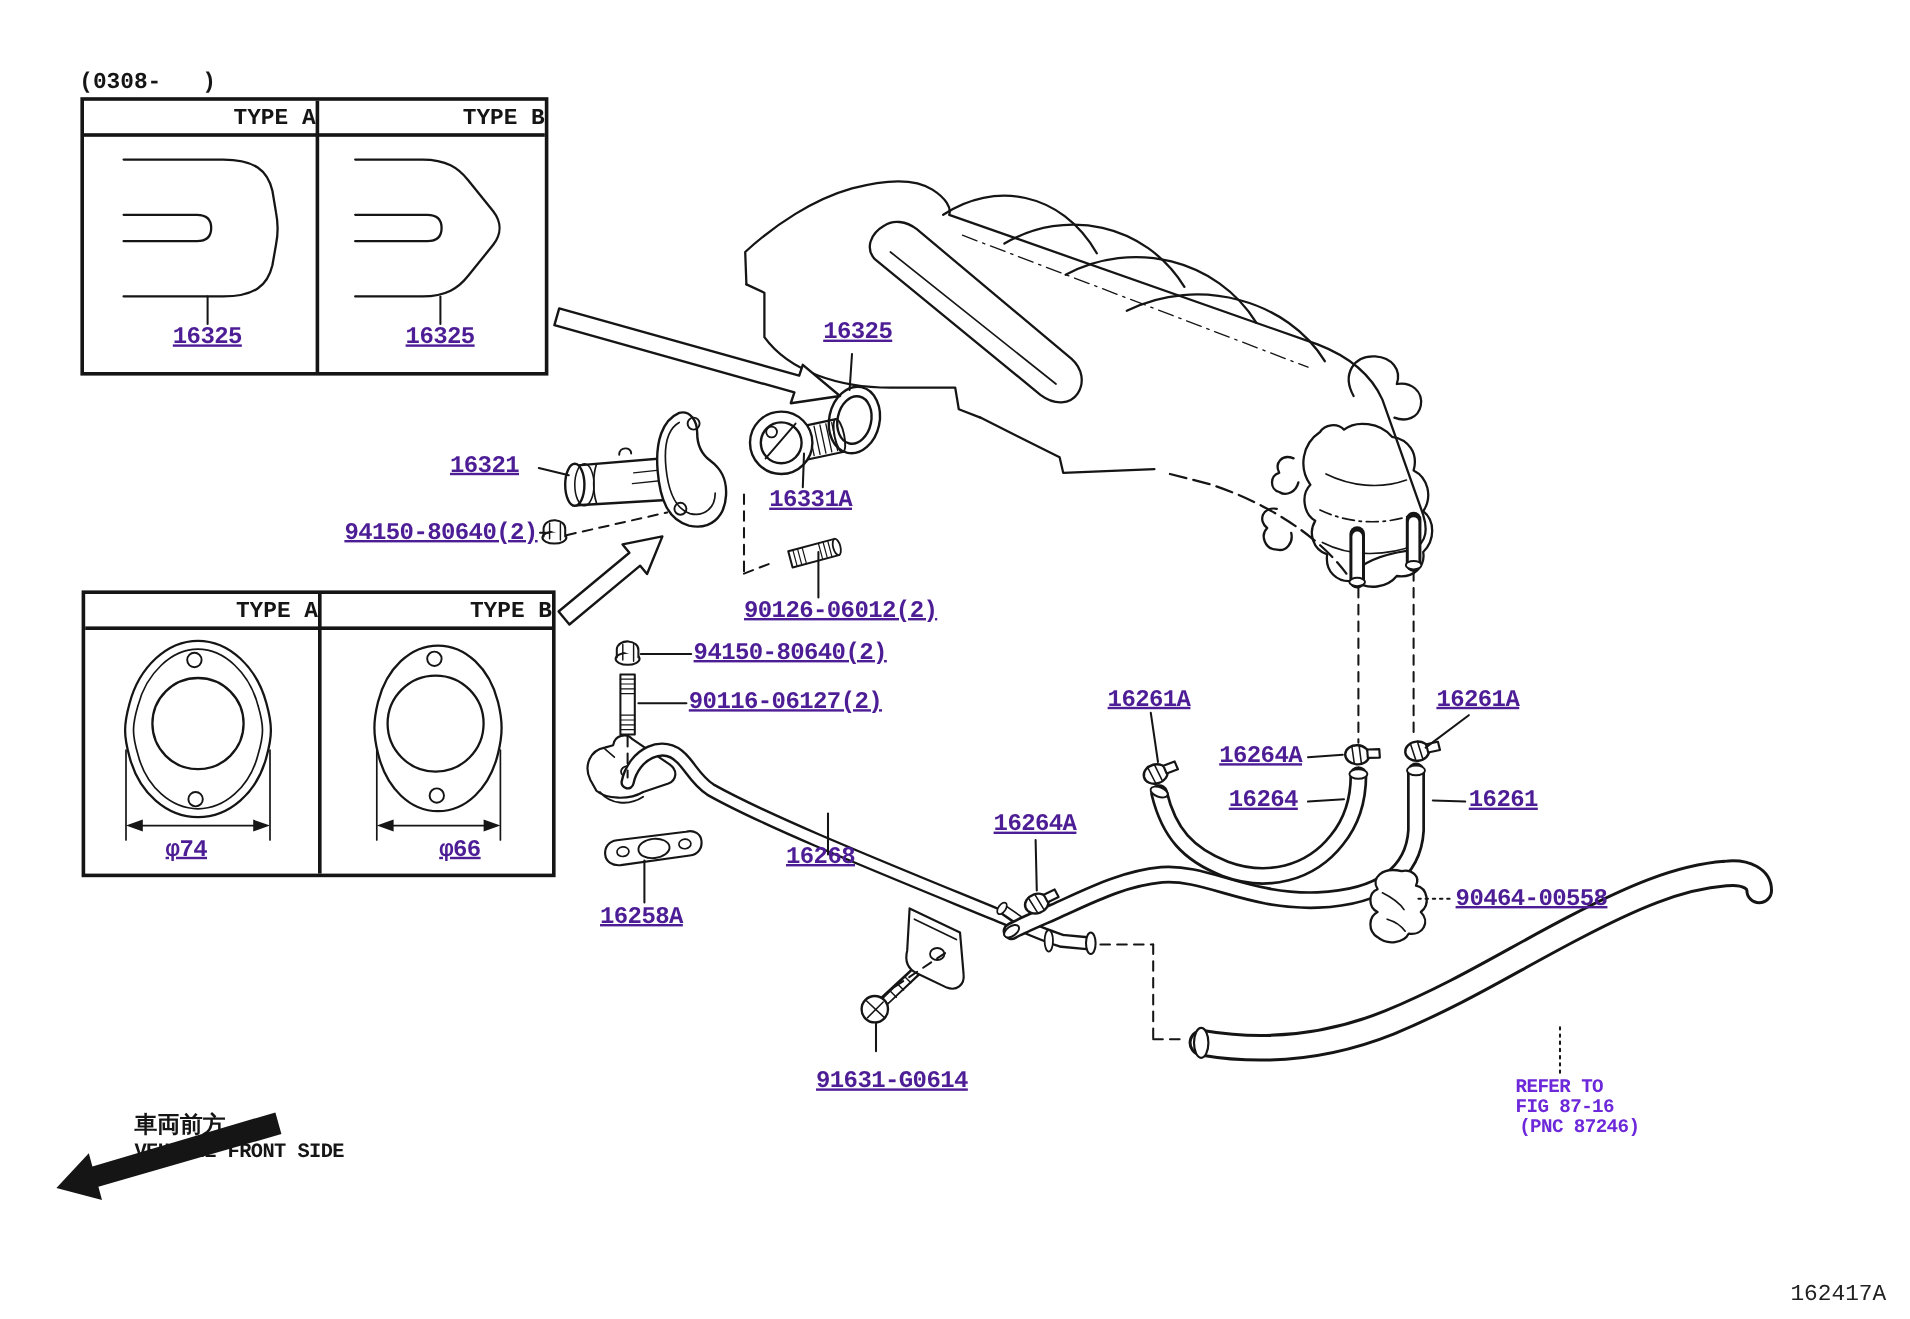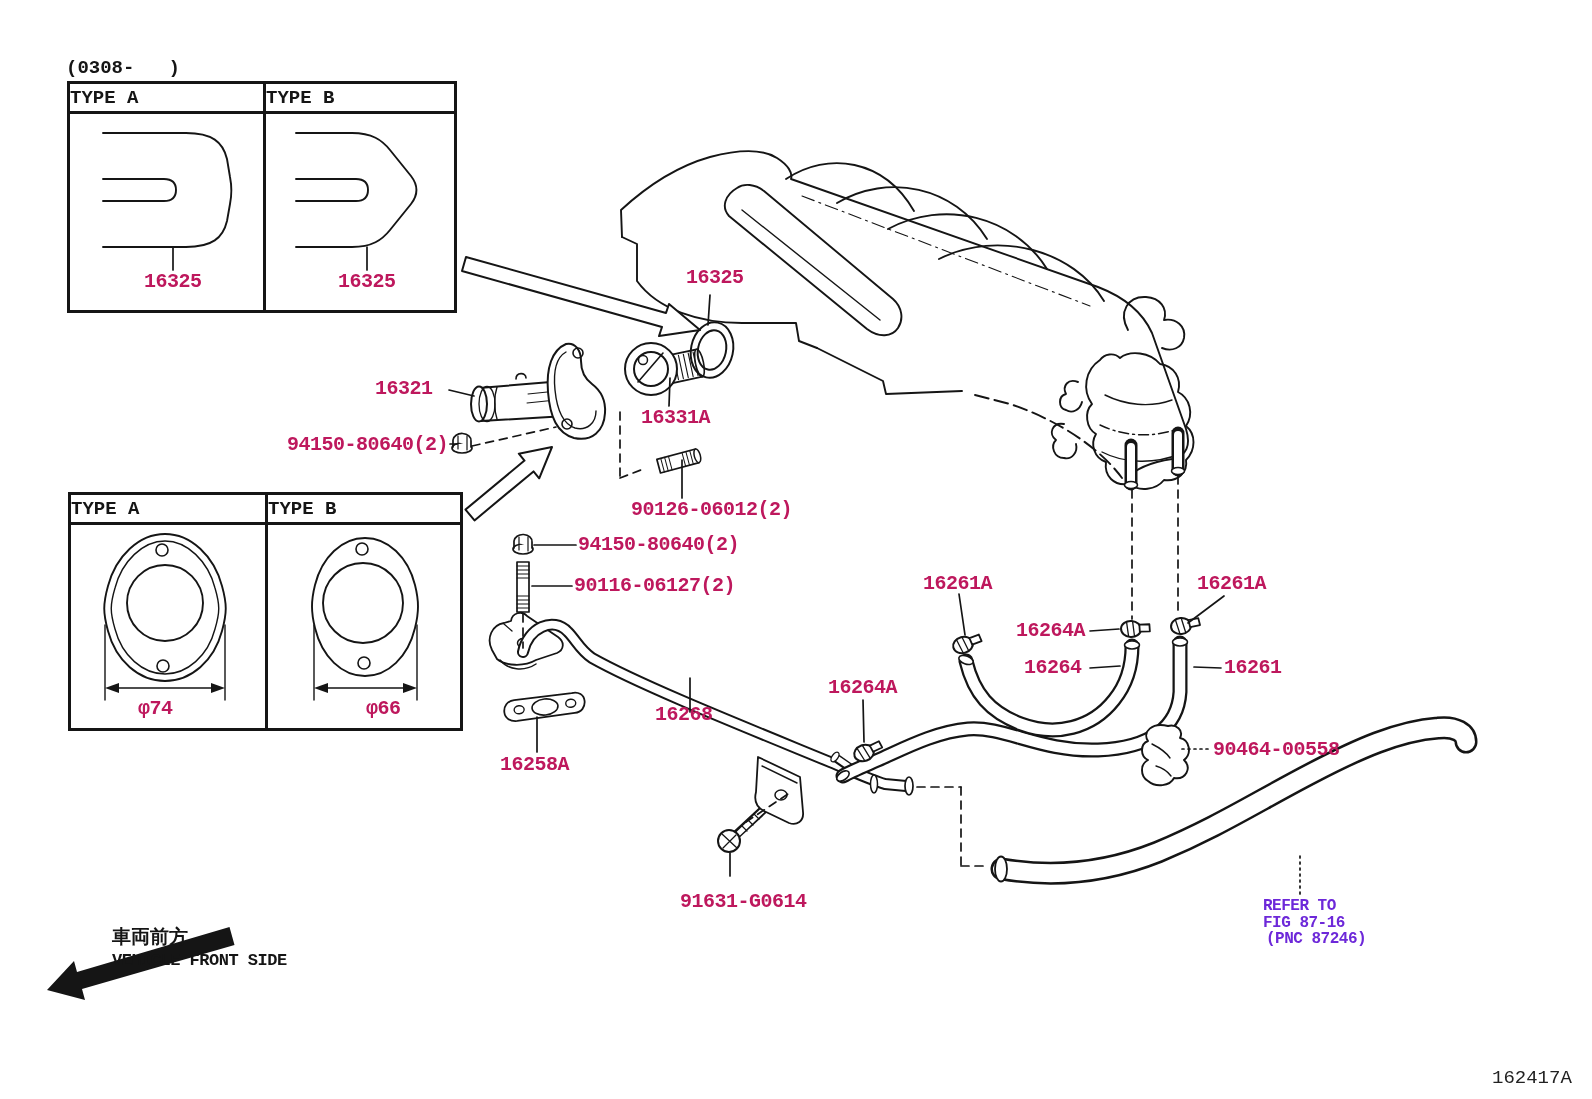--- a/index.html
+++ b/index.html
@@ -1,27 +1,27 @@
 <!DOCTYPE html>
 <html><head>
 <meta charset="utf-8">
 <style>
   html,body{margin:0;padding:0;background:#fff;}
   #stage{position:relative;width:1592px;height:1099px;background:#fff;overflow:hidden;
          font-family:"Liberation Mono",monospace;color:#151515;}
   #art{position:absolute;left:0;top:0;}
-  .plabel{position:absolute;font:700 20px "Liberation Mono",monospace;color:#be185d;
-          white-space:pre;letter-spacing:-0.5px;}
+  .plabel{position:absolute;font:700 20px "Liberation Mono",monospace;color:#4c1d95;
+          white-space:pre;letter-spacing:-0.5px;text-decoration:underline;}
   .plabel-sm{position:absolute;font:700 16px "Liberation Mono",monospace;color:#6d28d9;
           line-height:16px;white-space:pre;letter-spacing:-0.5px;}
   .figid{position:absolute;font:400 19px "Liberation Mono",monospace;color:#222;}
   .tblbox{position:absolute;border:3px solid #151515;background:transparent;}
   .tblhead{position:absolute;left:0;top:0;width:100%;height:27px;border-bottom:3px solid #151515;}
   .tbldiv{position:absolute;top:0;width:3px;height:100%;background:#151515;}
-  .thlabel{position:absolute;top:3px;font:700 19px "Liberation Mono",monospace;text-align:left;}
+  .thlabel{position:absolute;top:3px;font:700 19px "Liberation Mono",monospace;text-align:right;}
   .datecode{position:absolute;font:700 19px "Liberation Mono",monospace;white-space:pre;}
   .vfs-jp{position:absolute;font:700 19px "DejaVu Sans",sans-serif;}
   .vfs-en{position:absolute;font:700 17px "Liberation Mono",monospace;letter-spacing:-0.5px;}
 </style>
 </head>
 <body>
 
 <div id="stage">
 
   <svg id="art" width="1592" height="1099" viewBox="0 0 1592 1099" fill="none" stroke="#151515" stroke-width="2" stroke-linecap="round" stroke-linejoin="round">
@@ -279,21 +279,21 @@
 
   <div class="plabel" style="left:144px;top:270px;">16325</div>
   <div class="plabel" style="left:338px;top:270px;">16325</div>
   <div class="plabel" style="left:138px;top:697px;">φ74</div>
   <div class="plabel" style="left:366px;top:697px;">φ66</div>
 
   <div class="plabel" style="left:375px;top:377px;">16321</div>
   <div class="plabel" style="left:287px;top:433px;">94150-80640(2)</div>
   <div class="plabel" style="left:686px;top:266px;">16325</div>
   <div class="plabel" style="left:641px;top:406px;">16331A</div>
-  <div class="plabel" style="left:620px;top:498px;margin-left:11px;">90126-06012(2)</div>
+  <div class="plabel" style="left:620px;top:498px;">90126-06012(2)</div>
   <div class="plabel" style="left:578px;top:533px;">94150-80640(2)</div>
   <div class="plabel" style="left:574px;top:574px;">90116-06127(2)</div>
   <div class="plabel" style="left:655px;top:655px;margin-top:48px;">16268</div>
   <div class="plabel" style="left:500px;top:753px;">16258A</div>
   <div class="plabel" style="left:680px;top:890px;">91631-G0614</div>
   <div class="plabel" style="left:828px;top:676px;">16264A</div>
   <div class="plabel" style="left:923px;top:572px;">16261A</div>
   <div class="plabel" style="left:1016px;top:619px;">16264A</div>
   <div class="plabel" style="left:1197px;top:572px;">16261A</div>
   <div class="plabel" style="left:1024px;top:656px;">16264</div>

